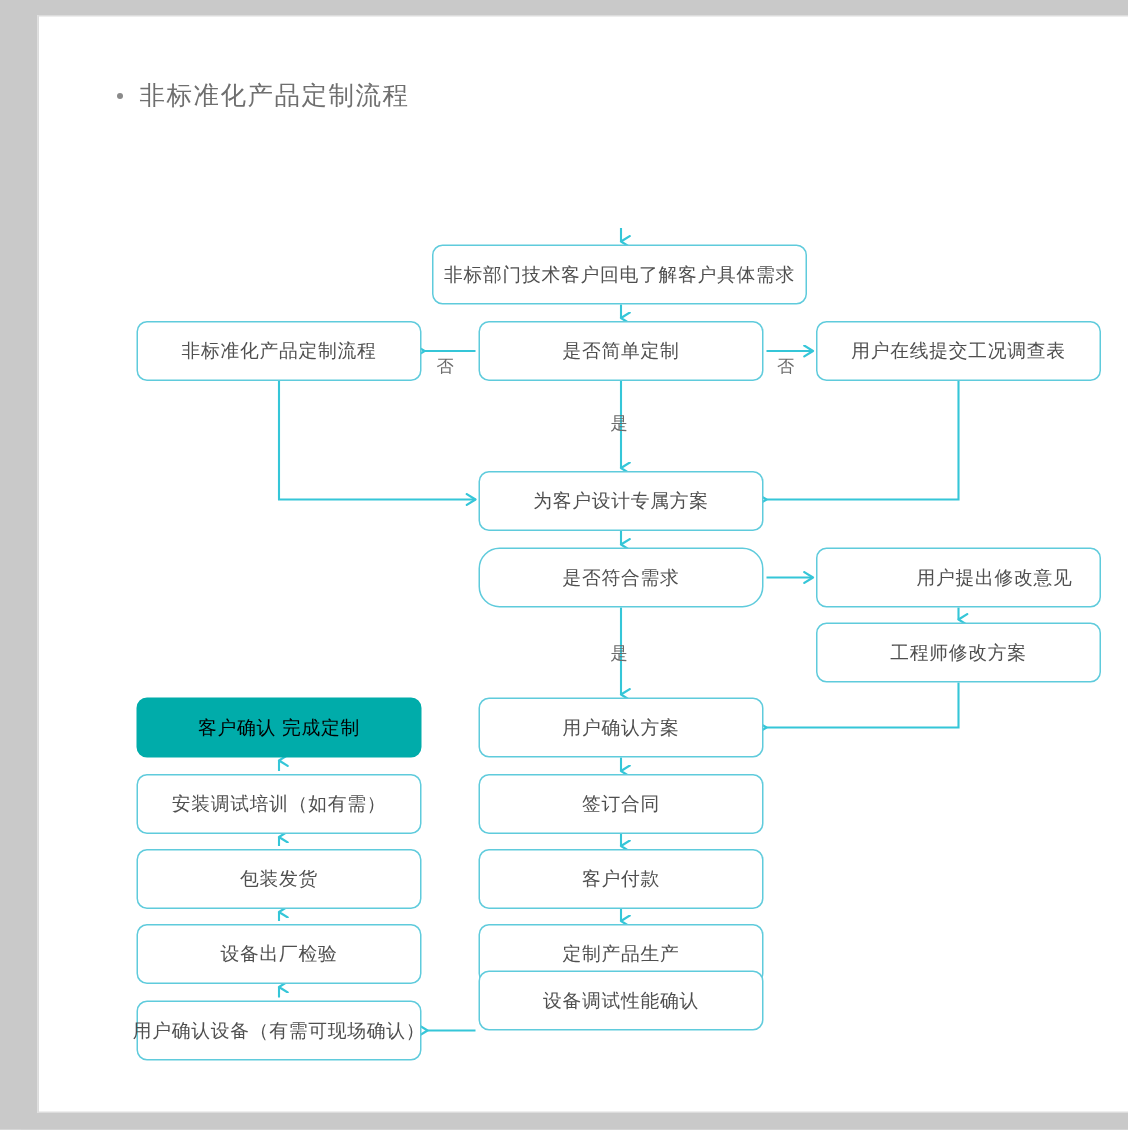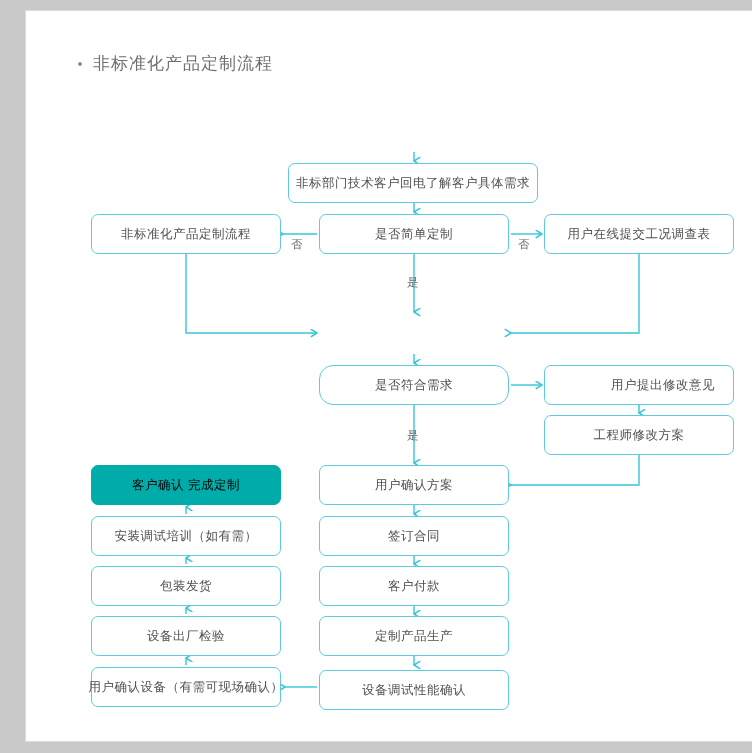--- a/index.html
+++ b/index.html
@@ -169,32 +169,33 @@
           <path d="M160,553 L160,547" marker-end="url(#ah-up)"></path>
 
           <path d="M160,503 L160,496" marker-end="url(#ah-up)"></path>
         </g>
       </svg>
 
       <div class="node" style="left: 262px; top: 152px; width: 250px; height: 40px;">非标部门技术客户回电了解客户具体需求</div>
       <div class="node" style="left: 293px; top: 203px; width: 190px; height: 40px;">是否简单定制</div>
       <div class="node" style="left: 65px; top: 203px; width: 190px; height: 40px;">非标准化产品定制流程</div>
       <div class="node" style="left: 518px; top: 203px; width: 190px; height: 40px;">用户在线提交工况调查表</div>
+      <div class="node" style="left: 293px; top: 303px; width: 190px; height: 40px;">为客户设计专属方案</div>
       <div class="node" style="left: 293px; top: 354px; width: 190px; height: 40px; border-radius: 14px;">是否符合需求</div>
       <div class="node" style="left: 518px; top: 354px; width: 190px; height: 40px; padding-left: 48px;">用户提出修改意见</div>
       <div class="node" style="left: 518px; top: 404px; width: 190px; height: 40px;">工程师修改方案</div>
       <div class="node" style="left: 293px; top: 454px; width: 190px; height: 40px;">用户确认方案</div>
       <div class="node filled" style="left: 65px; top: 454px; width: 190px; height: 40px;">客户确认 完成定制</div>
       <div class="node" style="left: 293px; top: 505px; width: 190px; height: 40px;">签订合同</div>
       <div class="node" style="left: 65px; top: 505px; width: 190px; height: 40px;">安装调试培训（如有需）</div>
       <div class="node" style="left: 293px; top: 555px; width: 190px; height: 40px;">客户付款</div>
       <div class="node" style="left: 293px; top: 605px; width: 190px; height: 40px;">定制产品生产</div>
       <div class="node" style="left: 65px; top: 555px; width: 190px; height: 40px;">包装发货</div>
       <div class="node" style="left: 65px; top: 605px; width: 190px; height: 40px;">设备出厂检验</div>
-      <div class="node" style="left: 293px; top: 659px; width: 190px; height: 40px;">设备调试性能确认</div>
+      <div class="node" style="left: 293px; top: 636px; width: 190px; height: 40px;">设备调试性能确认</div>
       <div class="node" style="left: 65px; top: 656px; width: 190px; height: 40px;">用户确认设备（有需可现场确认）</div>
 
       <div class="edge-label" style="left: 265px; top: 226px;">否</div>
       <div class="edge-label" style="left: 492px; top: 226px;">否</div>
       <div class="edge-label" style="left: 381px; top: 264px;">是</div>
       <div class="edge-label" style="left: 381px; top: 417px;">是</div>
     </div>
 
   </div>
 </div>

